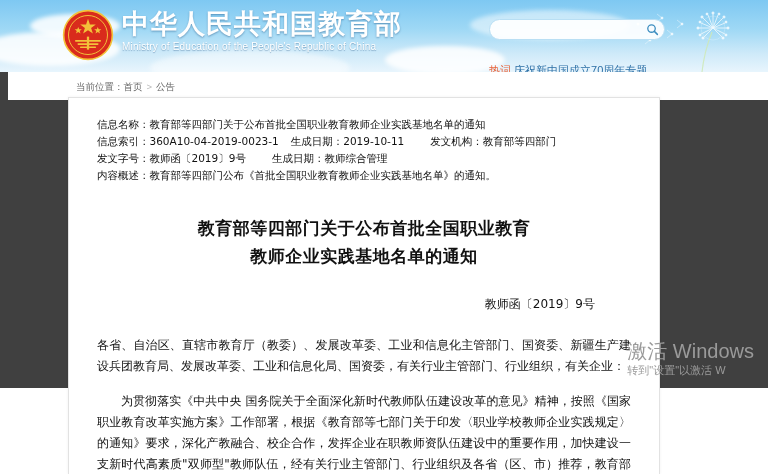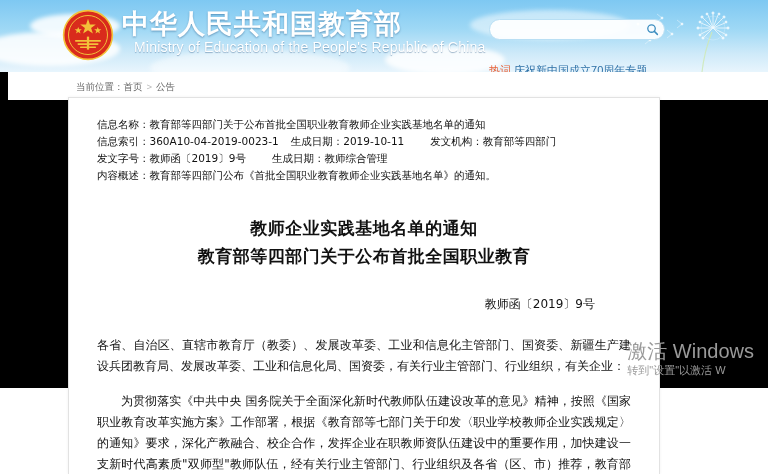--- a/index.html
+++ b/index.html
@@ -3,21 +3,21 @@
 <meta charset="utf-8">
 <style>
   * { box-sizing: border-box; }
   html, body {
     margin: 0; padding: 0;
     width: 768px; height: 474px;
     overflow: hidden;
     font-family: "Liberation Sans", "DejaVu Sans", sans-serif;
     background: #ffffff;
   }
-  .page { position: relative; width: 768px; height: 388px; background: #000000; text-decoration: underline; }
+  .page { position: relative; width: 768px; height: 388px; background: #404040; text-decoration: underline; }
 
   
   .header {
     position: relative;
     width: 768px; height: 72px;
     background: linear-gradient(to bottom, #7ec8f2 0%, #9ed8f5 40%, #cfeaf9 75%, #e8f5fd 100%);
     overflow: hidden;
   }
   .cloud {
     position: absolute;
@@ -43,25 +43,24 @@
   }
   .title-cn {
     font-family: "DejaVu Sans", "Liberation Sans", sans-serif;
     font-size: 27px; font-weight: bold; color: #ffffff;
     letter-spacing: 1px;
     text-shadow: 0 1px 2px rgba(20,70,120,.45);
     line-height: 32px;
     white-space: nowrap;
   }
   .title-en {
-    font-size: 14px; color: #ffffff; line-height: 14px;
+    font-size: 10px; color: #ffffff; line-height: 14px;
     text-shadow: 0 1px 1px rgba(20,70,120,.4);
     white-space: nowrap;
     letter-spacing: .2px;
-    margin-left: 12px;
   }
 
   .search-wrap {
     position: absolute; left: 489px; top: 19px;
     width: 176px; height: 21px;
   }
   .search-input {
     width: 176px; height: 21px;
     border: 1px solid #b9dff4;
     border-radius: 11px;
@@ -270,22 +269,22 @@
       </div>
       <div class="row">
         <span class="k">发文字号：</span><span class="v">教师函〔2019〕9号</span><span class="gap"></span><span class="k">生成日期：</span><span class="v">教师综合管理</span>
       </div>
       <div class="row">
         <span class="k">内容概述：</span><span class="v">教育部等四部门公布《首批全国职业教育教师企业实践基地名单》的通知。</span>
       </div>
     </div>
 
     <div class="doc-title">
+      <div>教育部等四部门关于公布首批全国职业教育</div>
       <div>教师企业实践基地名单的通知</div>
-      <div>教育部等四部门关于公布首批全国职业教育</div>
     </div>
 
     <div class="doc-number">教师函〔2019〕9号</div>
 
     <div class="body-text">
       <p>各省、自治区、直辖市教育厅（教委）、发展改革委、工业和信息化主管部门、国资委、新疆生产建设兵团教育局、发展改革委、工业和信息化局、国资委，有关行业主管部门、行业组织，有关企业：</p>
       <p class="indent">为贯彻落实《中共中央 国务院关于全面深化新时代教师队伍建设改革的意见》精神，按照《国家职业教育改革实施方案》工作部署，根据《教育部等七部门关于印发〈职业学校教师企业实践规定〉的通知》要求，深化产教融合、校企合作，发挥企业在职教师资队伍建设中的重要作用，加快建设一支新时代高素质"双师型"教师队伍，经有关行业主管部门、行业组织及各省（区、市）推荐，教育部等四部门组织专家遴选，确定中国通信服务股份有限公司等企业为首批全国职业教育教师企业实践基地（名单见附件），现予以公布，并就有关事宜通知如下。</p>
     </div>
   </div>
 

